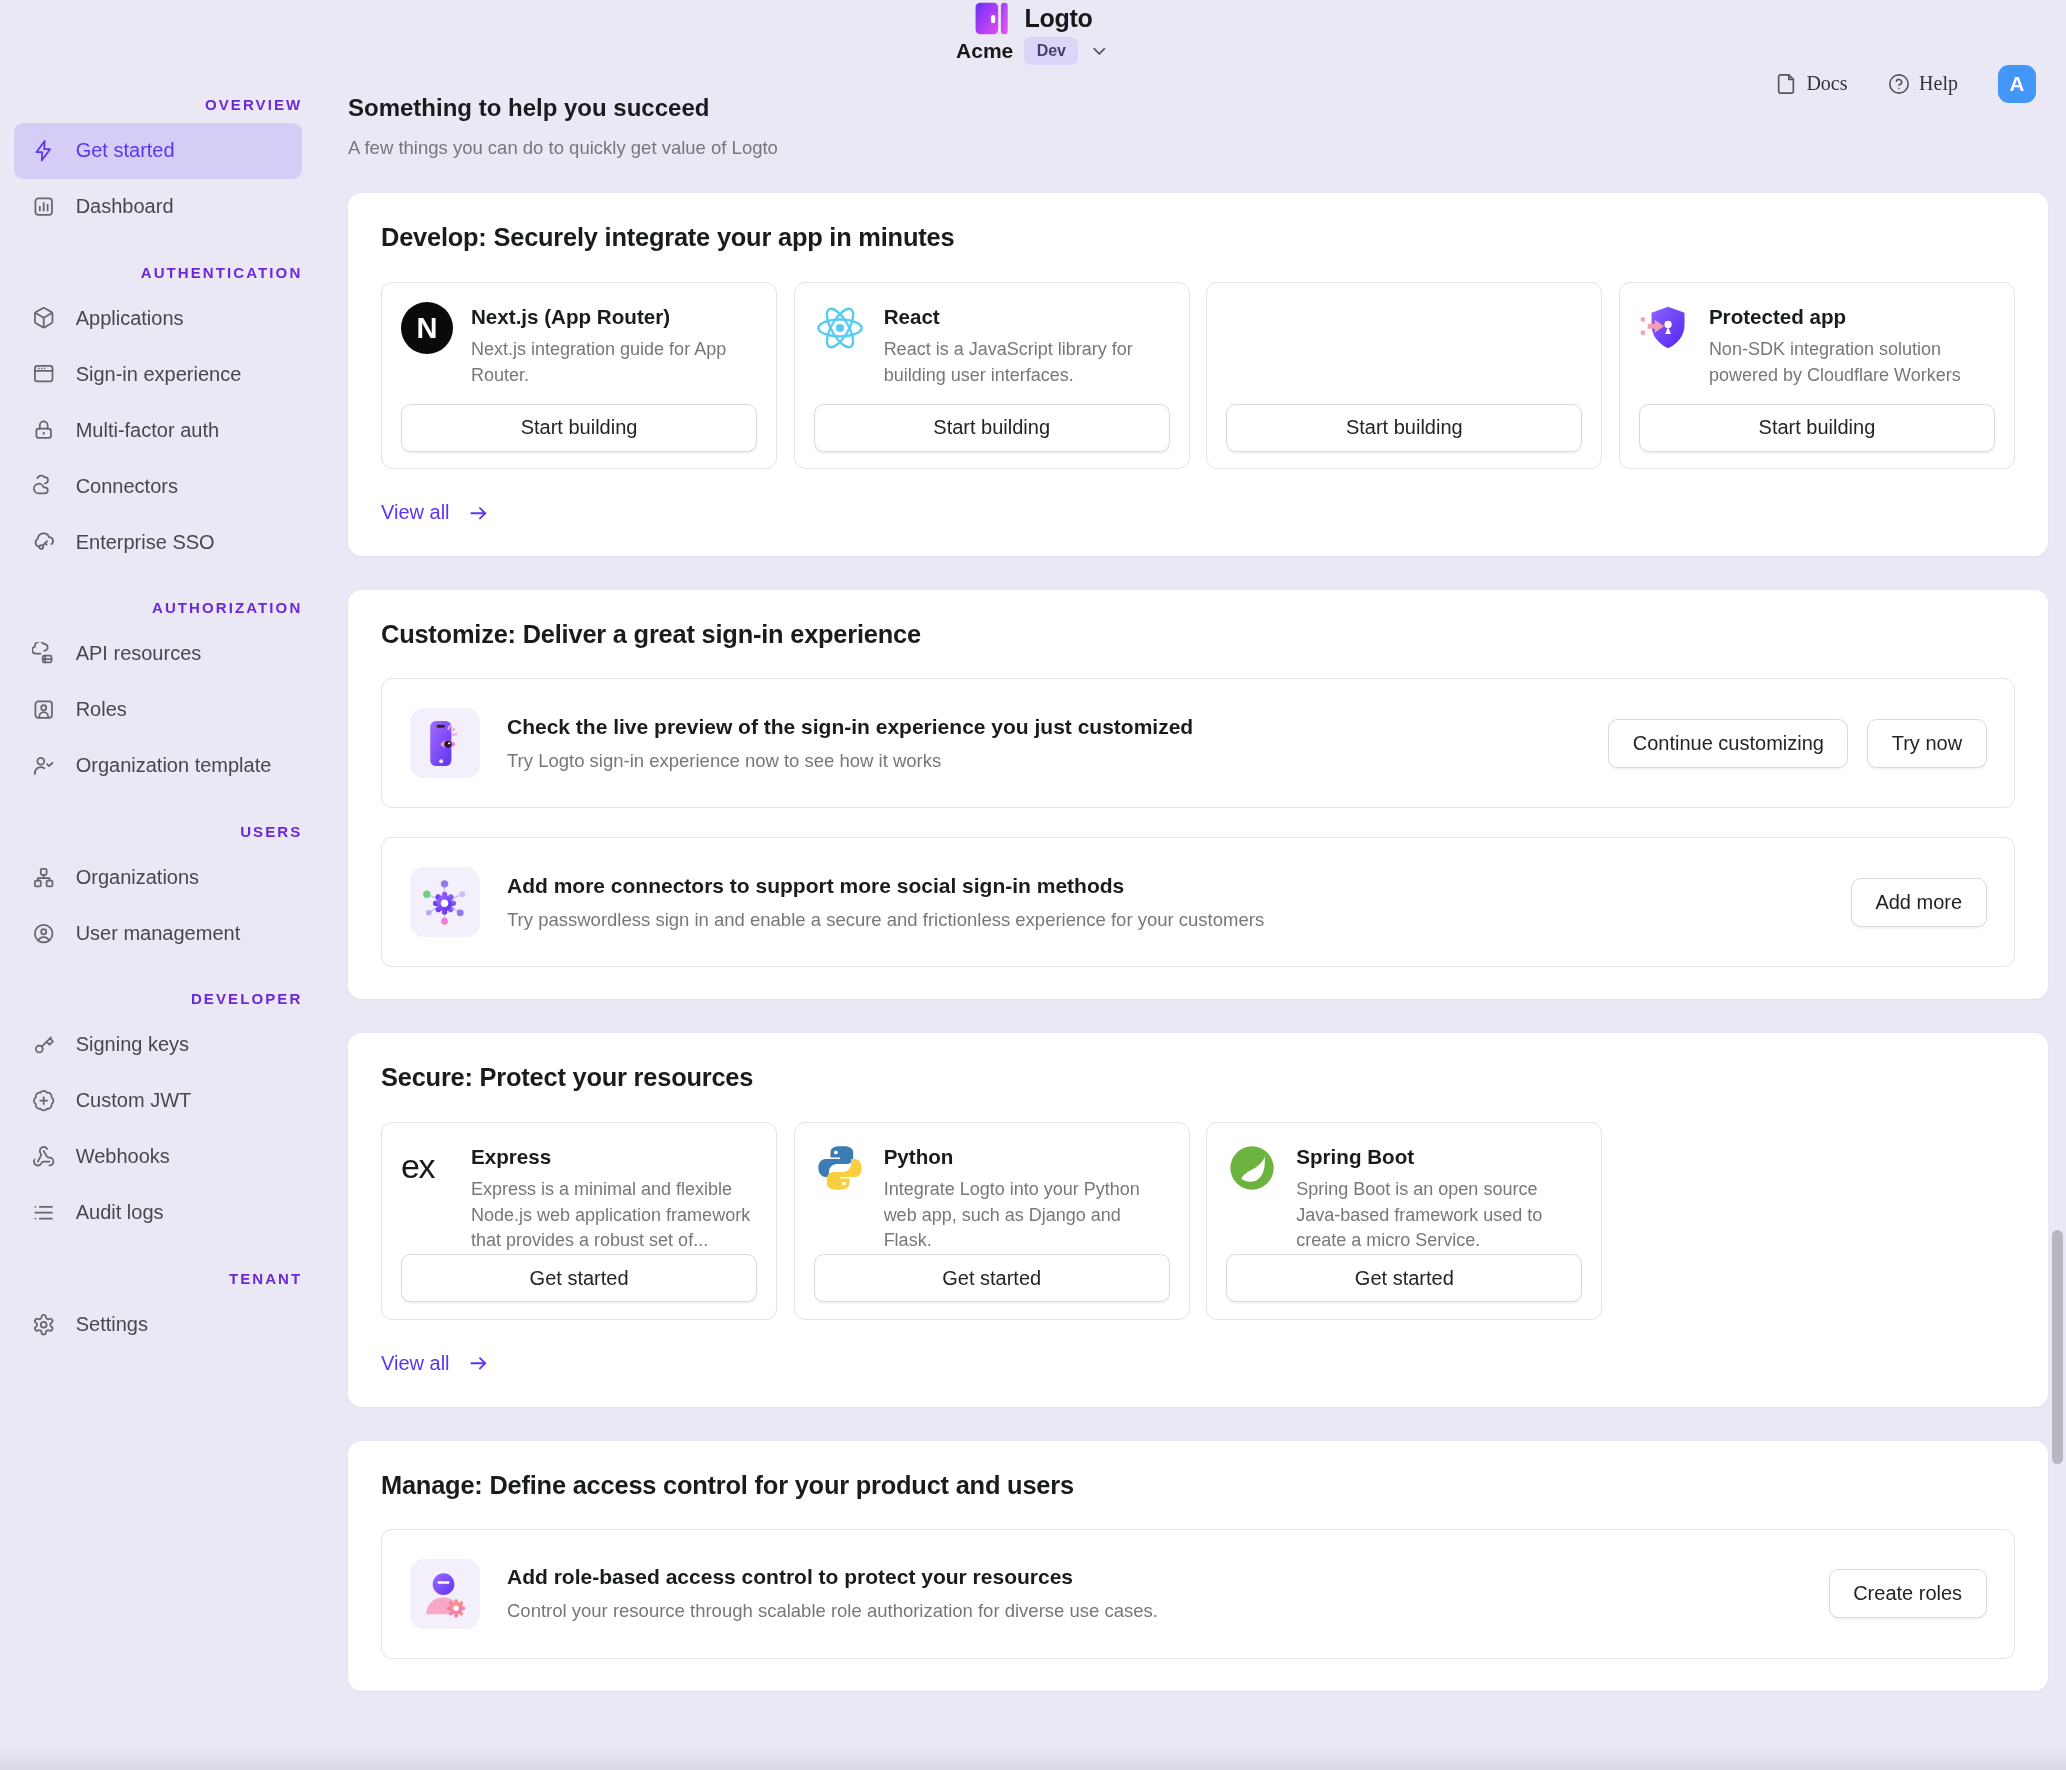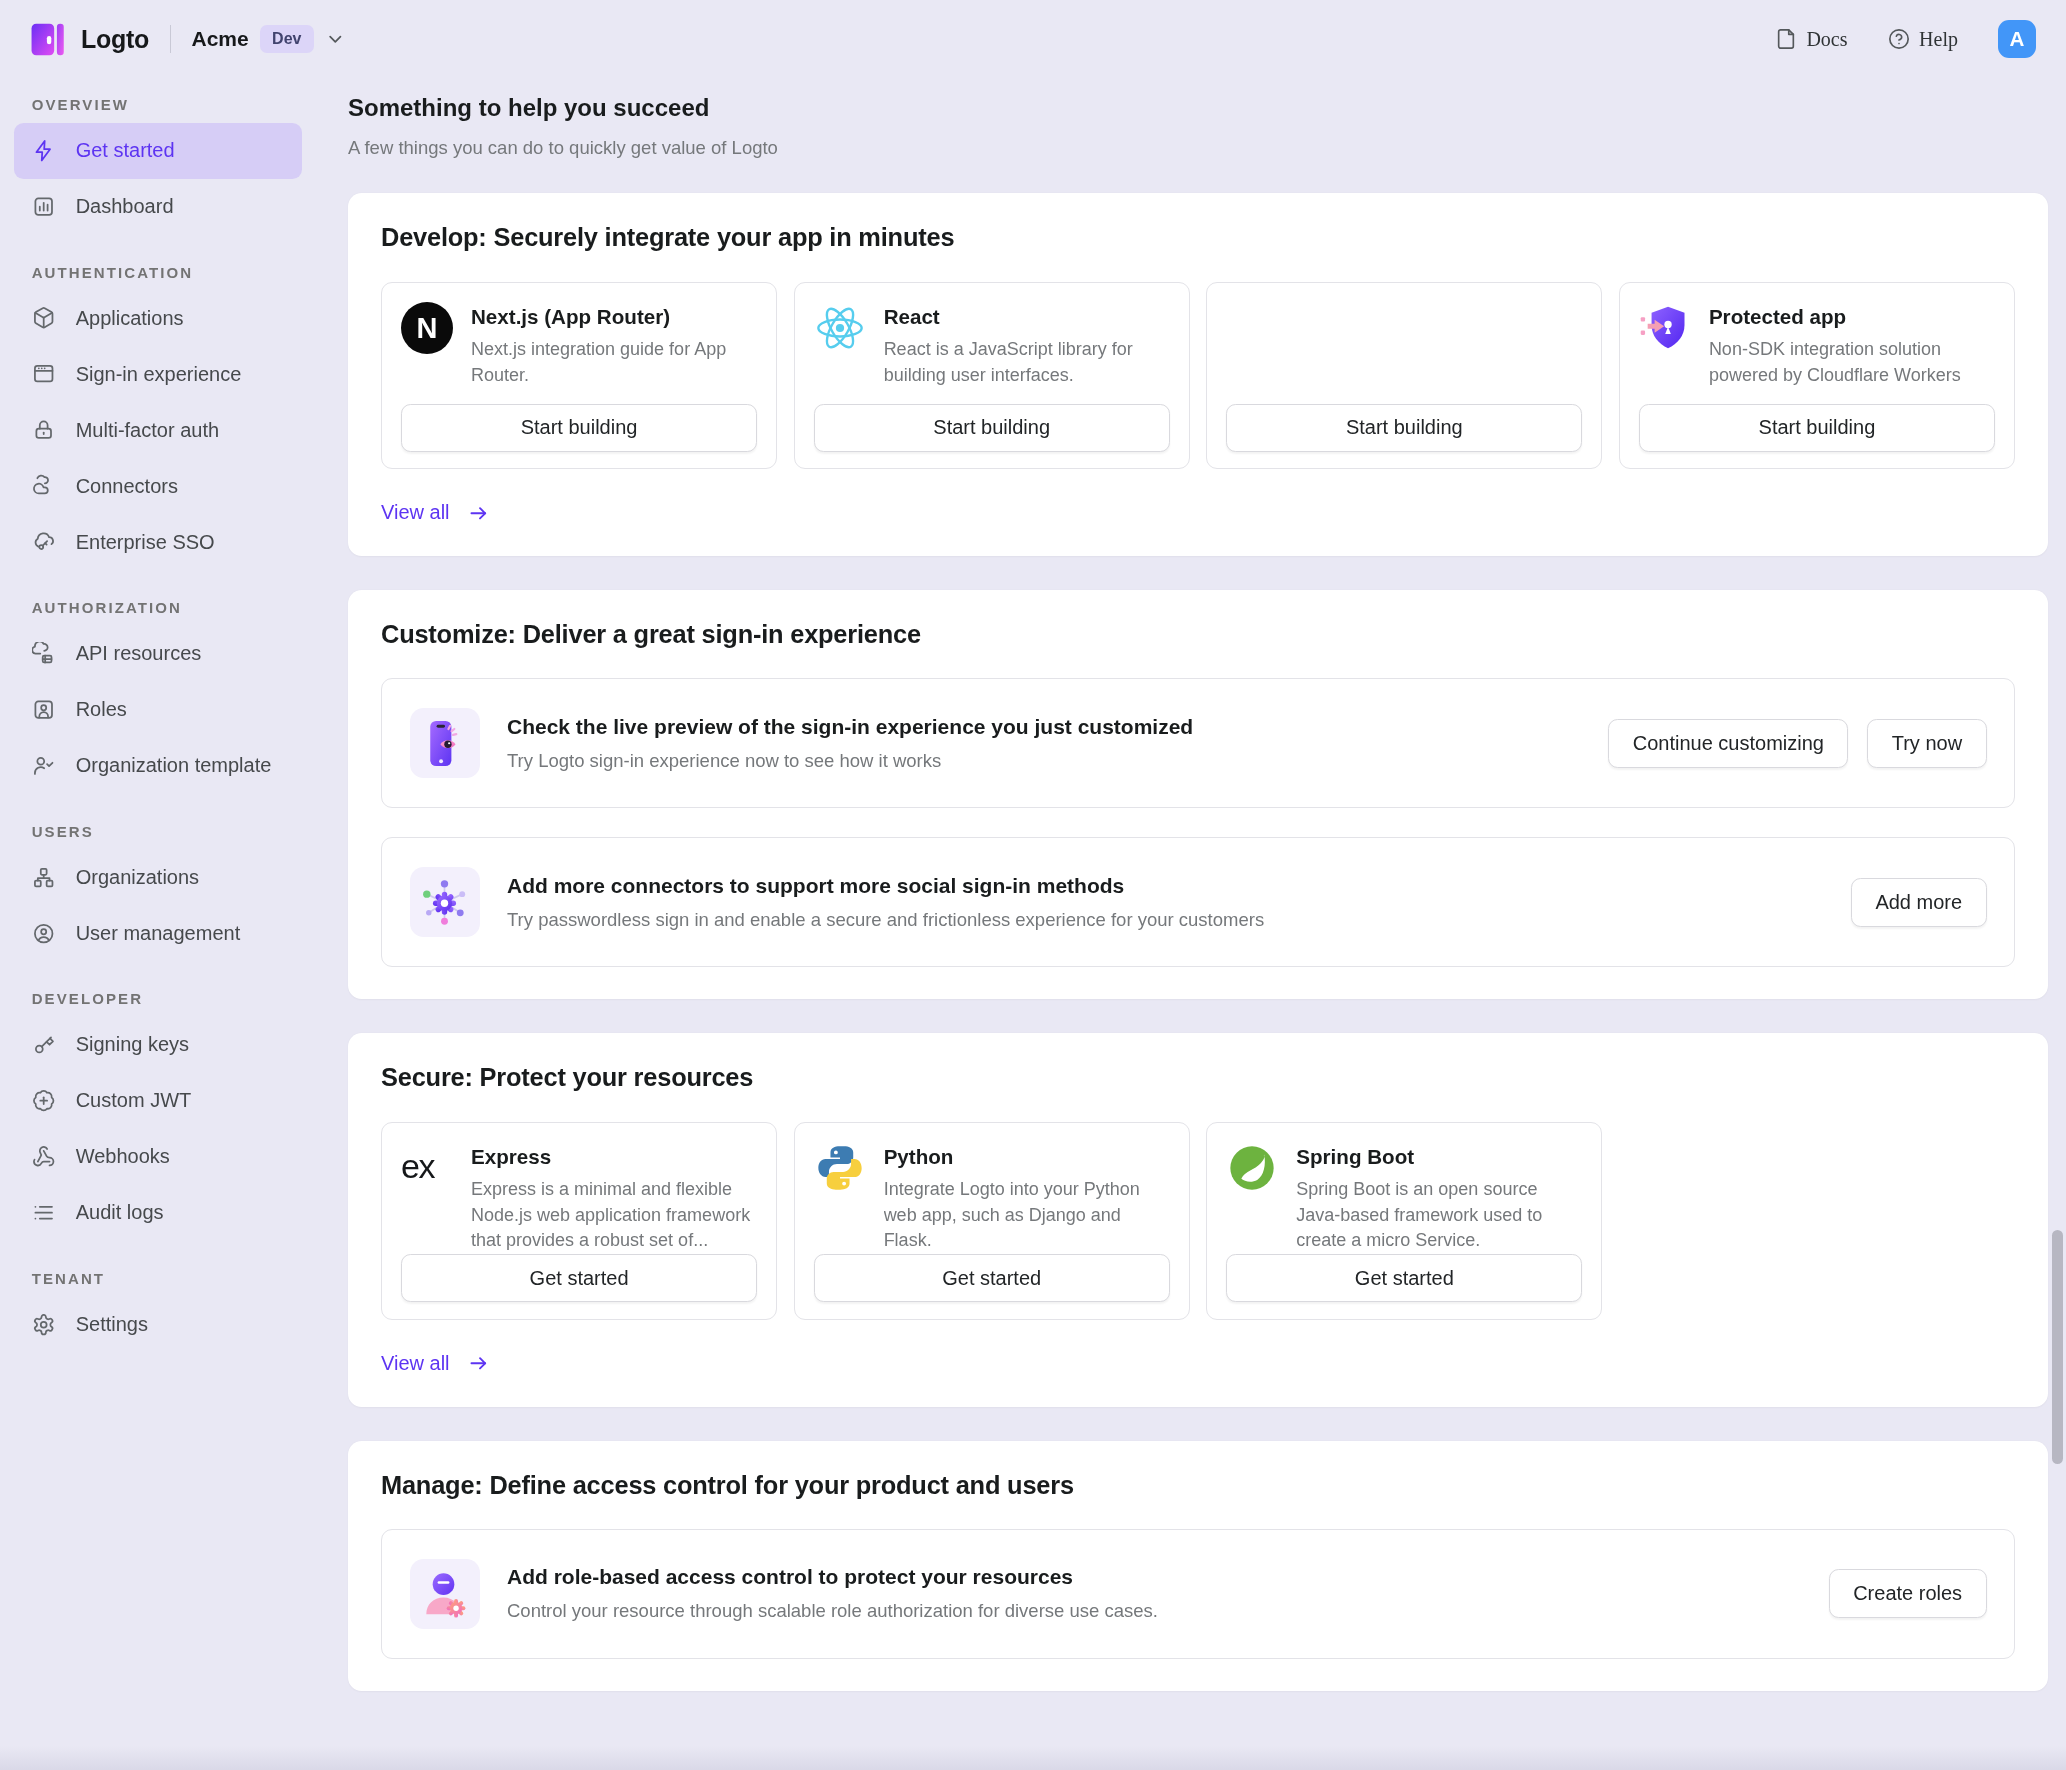--- a/index.html
+++ b/index.html
@@ -7,21 +7,21 @@
   body {
     font-family: "Liberation Sans", sans-serif;
     background: #e9e8f4;
     color: #191c1d;
     position: relative;
     overflow: hidden;
   }
   
   .header {
     position: absolute; top: 0; left: 0; right: 0; height: 78px;
-    display: flex; align-items: center; padding: 0 30px;
+    display: flex; align-items: center; padding: 0 30px; flex-direction: column;
   }
   .brand { display: flex; align-items: center; gap: 15px; }
   .brand-name { font-size: 25px; font-weight: 700; letter-spacing: -0.3px; color: #16181a; }
   .head-divider { width: 1.4px; height: 27.5px; background: #c9c9d6; margin: 0 20.6px; }
   .tenant { display: flex; align-items: center; gap: 11px; cursor: pointer; }
   .tenant-name { font-size: 21px; font-weight: 700; color: #16181a; }
   .env-badge {
     background: #dcd5f8; color: #41436e; font-size: 16px; font-weight: 700;
     padding: 4.8px 12.4px; border-radius: 6.9px;
   }
@@ -31,22 +31,23 @@
     width: 38px; height: 38px; border-radius: 11px; background: #4296f8;
     color: #fff; font-size: 20.6px; font-weight: 700;
     display: flex; align-items: center; justify-content: center; cursor: pointer;
   }
   
   .sidebar {
     position: absolute; top: 78px; left: 0; width: 316px; bottom: 0;
     padding: 0 13.7px; overflow: hidden;
   }
   .nav-section-label {
-    font-size: 15px; font-weight: 700; letter-spacing: 2.1px; color: #737373;
+    font-size: 15px; font-weight: 700; letter-spacing: 2.1px; color: #6d28d9;
     margin: 29px 0 9.6px 18px;
+    text-align: right;
   }
   .nav-section-label.first { margin-top: 18px; }
   .nav-item {
     height: 56px; border-radius: 9.6px; display: flex; align-items: center;
     gap: 20.6px; padding-left: 18px; font-size: 20px; color: #46494c; cursor: pointer;
   }
   .nav-item svg { width: 23.4px; height: 23.4px; stroke: #64686c; fill: none; stroke-width: 1.8; stroke-linecap: round; stroke-linejoin: round; flex: none; }
   .nav-item.active { background: #d6cdf6; color: #5d34f2; font-weight: 500; }
   .nav-item.active svg { stroke: #5d34f2; }
   

